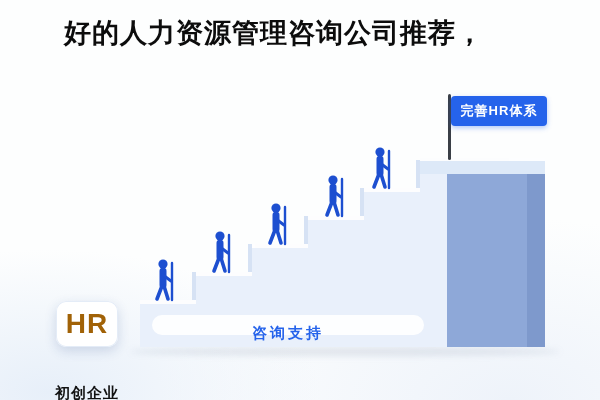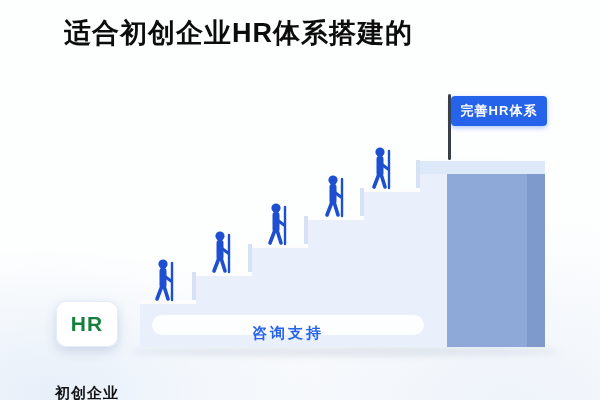--- a/index.html
+++ b/index.html
@@ -38,21 +38,21 @@
   .support-label{
     position:absolute;left:152px;top:316px;width:272px;height:35px;
     color:#2563eb;font-size:15px;font-weight:bold;letter-spacing:3px;
     display:flex;align-items:center;justify-content:center;
   }
   .hr-box{
     position:absolute;left:56px;top:301px;width:62px;height:46px;
     background:#ffffff;border-radius:10px;
     box-shadow:0 4px 12px rgba(40,70,140,0.18), 0 0 0 1px #e4ecf7 inset;
     display:flex;align-items:center;justify-content:center;
-    color:#15803d;font-size:21px;font-weight:900;letter-spacing:1px;
+    color:#a16207;font-size:28px;font-weight:900;letter-spacing:1px;
   }
   .startup-name{
     position:absolute;left:44px;top:352px;width:86px;
     text-align:center;color:#111111;font-size:15px;font-weight:bold;letter-spacing:1px;margin-top:32px;
   }
 </style>
 </head>
 <body>
 
 <div class="canvas">
@@ -101,21 +101,21 @@
     </g>
 
     <use href="#climber" x="163" y="300"></use>
     <use href="#climber" x="220" y="272"></use>
     <use href="#climber" x="276" y="244"></use>
     <use href="#climber" x="333" y="216"></use>
     <use href="#climber" x="380" y="188"></use>
   </svg>
 
   <div class="title">
-    <div>适合初创企业HR体系搭建的</div>
+    <div>好的人力资源管理咨询公司推荐，</div>
   </div>
 
   <div class="flag-pole"></div>
   <div class="flag-label">完善HR体系</div>
 
   <div class="support-band"></div>
   <div class="support-label">咨询支持</div>
 
   <div class="hr-box">HR</div>
   <div class="startup-name">初创企业</div>

